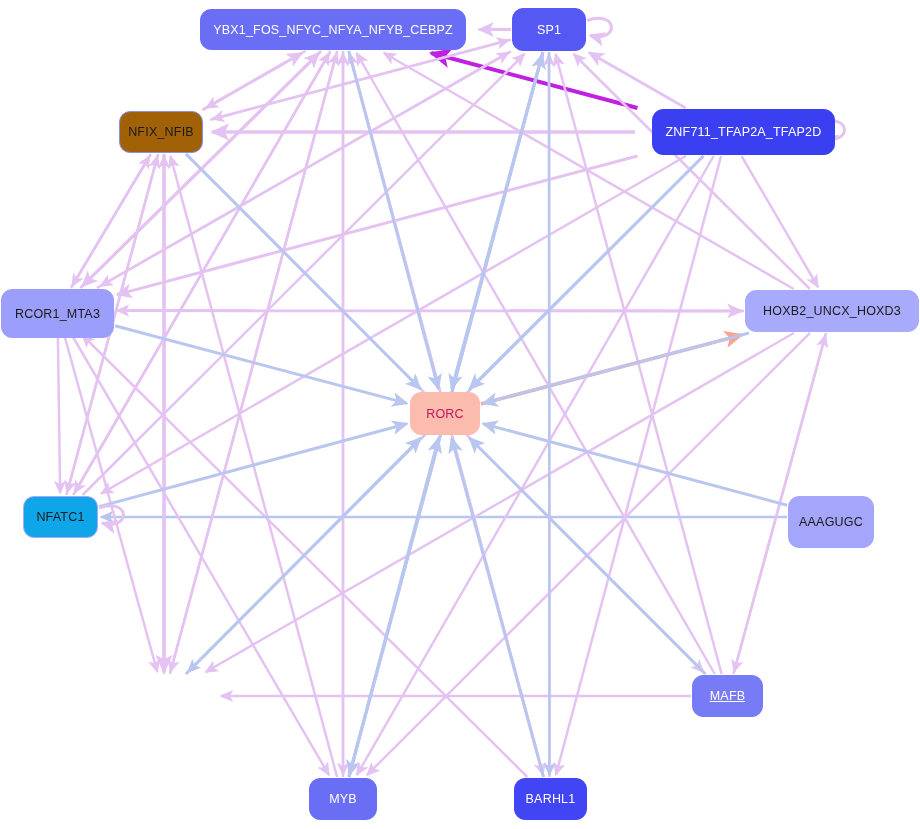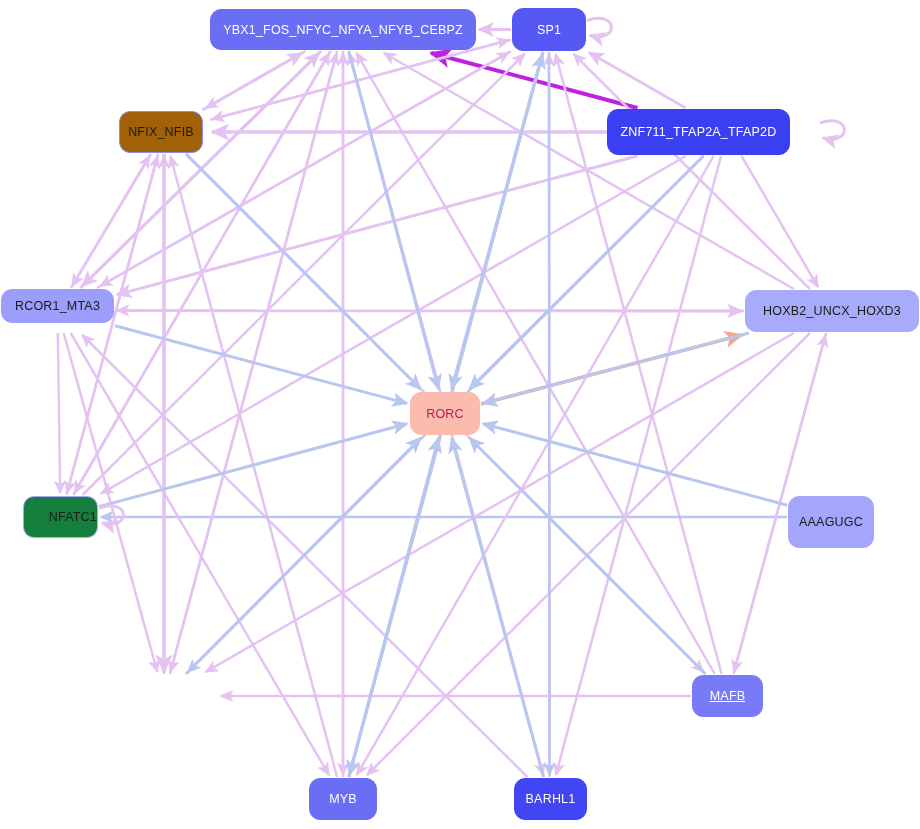--- a/index.html
+++ b/index.html
@@ -132,42 +132,42 @@
       <line x1="787.00" y1="505.20" x2="483.00" y2="423.69" stroke="#b9c6ef" stroke-width="3" stroke-linecap="butt" marker-end="url(#arrow2)"></line>
       <line x1="185.88" y1="674.00" x2="420.63" y2="438.00" stroke="#b9c6ef" stroke-width="3" stroke-linecap="butt" marker-end="url(#arrow2)"></line>
       <line x1="705.50" y1="674.00" x2="469.50" y2="438.00" stroke="#b9c6ef" stroke-width="3" stroke-linecap="butt" marker-end="url(#arrow2)"></line>
       <line x1="348.82" y1="777.00" x2="438.52" y2="438.00" stroke="#b9c6ef" stroke-width="3" stroke-linecap="butt" marker-end="url(#arrow2)"></line>
       <line x1="543.54" y1="777.00" x2="451.64" y2="438.00" stroke="#b9c6ef" stroke-width="3" stroke-linecap="butt" marker-end="url(#arrow2)"></line>
       <path d="M 587 20.5 C 619 9.5 619 43.5 590 35.5" fill="none" stroke="#e4c3f2" stroke-width="3" marker-end="url(#arrow0)"></path>
       <path d="M 820 123 C 852 112 852 146 823 138" fill="none" stroke="#e4c3f2" stroke-width="3" marker-end="url(#arrow0)"></path>
       <path d="M 99 508 C 131 497 131 531 102 523" fill="none" stroke="#e4c3f2" stroke-width="3" marker-end="url(#arrow0)"></path>
     </svg>
   <div id="node-layer">
-      <div class="node" style="left: 210px; top: 9px; width: 266px; height: 41px; background: rgb(106, 110, 244); border: 1px solid rgb(106, 110, 244); color: rgb(255, 255, 255);">
+      <div class="node" style="left: 200px; top: 9px; width: 266px; height: 41px; background: rgb(106, 110, 244); border: 1px solid rgb(106, 110, 244); color: rgb(255, 255, 255);">
         <span class="node-label">YBX1_FOS_NFYC_NFYA_NFYB_CEBPZ</span>
       </div>
       <div class="node" style="left: 512px; top: 8px; width: 74px; height: 43px; background: rgb(85, 88, 242); border: 1px solid rgb(85, 88, 242); color: rgb(255, 255, 255);">
         <span class="node-label">SP1</span>
       </div>
       <div class="node" style="left: 119px; top: 111px; width: 84px; height: 42px; background: #a16207; border: 1px solid rgb(138, 141, 247); color: rgb(26, 26, 26); text-align: center;">
         <span class="node-label">NFIX_NFIB</span>
       </div>
-      <div class="node" style="left: 607px; top: 109px; width: 183px; height: 46px; background: rgb(59, 63, 242); border: 1px solid rgb(59, 63, 242); color: rgb(255, 255, 255);">
+      <div class="node" style="left: 652px; top: 109px; width: 183px; height: 46px; background: rgb(59, 63, 242); border: 1px solid rgb(59, 63, 242); color: rgb(255, 255, 255);">
         <span class="node-label">ZNF711_TFAP2A_TFAP2D</span>
       </div>
-      <div class="node" style="left: 1px; top: 289px; width: 113px; height: 34px; background: rgb(155, 158, 250); border: 1px solid rgb(155, 158, 250); color: rgb(26, 26, 26);">
+      <div class="node" style="left: 1px; top: 289px; width: 113px; height: 49px; background: rgb(155, 158, 250); border: 1px solid rgb(155, 158, 250); color: rgb(26, 26, 26);">
         <span class="node-label">RCOR1_MTA3</span>
       </div>
       <div class="node" style="left: 745px; top: 290px; width: 174px; height: 42px; background: rgb(168, 171, 251); border: 1px solid rgb(168, 171, 251); color: rgb(26, 26, 26);">
         <span class="node-label">HOXB2_UNCX_HOXD3</span>
       </div>
       <div class="node" style="left: 410px; top: 392px; width: 70px; height: 43px; background: rgb(251, 188, 174); border: 1px solid rgb(251, 188, 174); color: #be185d;">
         <span class="node-label">RORC</span>
       </div>
-      <div class="node" style="left: 23px; top: 496px; width: 75px; height: 42px; background: #15803d; border: 1px solid rgb(166, 169, 251); color: rgb(26, 26, 26); justify-content: flex-end;">
+      <div class="node" style="left: 23px; top: 496px; width: 75px; height: 42px; background: #0ea5e9; border: 1px solid rgb(166, 169, 251); color: rgb(26, 26, 26);">
         <span class="node-label">NFATC1</span>
       </div>
       <div class="node" style="left: 788px; top: 496px; width: 86px; height: 52px; background: rgb(163, 166, 251); border: 1px solid rgb(163, 166, 251); color: rgb(26, 26, 26); justify-content: center;">
         <span class="node-label">AAAGUGC</span>
       </div>
       <div class="node" style="left: 692px; top: 675px; width: 71px; height: 42px; background: rgb(120, 123, 246); border: 1px solid rgb(120, 123, 246); color: rgb(255, 255, 255); text-decoration: underline;">
         <span class="node-label">MAFB</span>
       </div>
       <div class="node" style="left: 309px; top: 778px; width: 68px; height: 42px; background: rgb(106, 110, 244); border: 1px solid rgb(106, 110, 244); color: rgb(255, 255, 255);">
         <span class="node-label">MYB</span>

